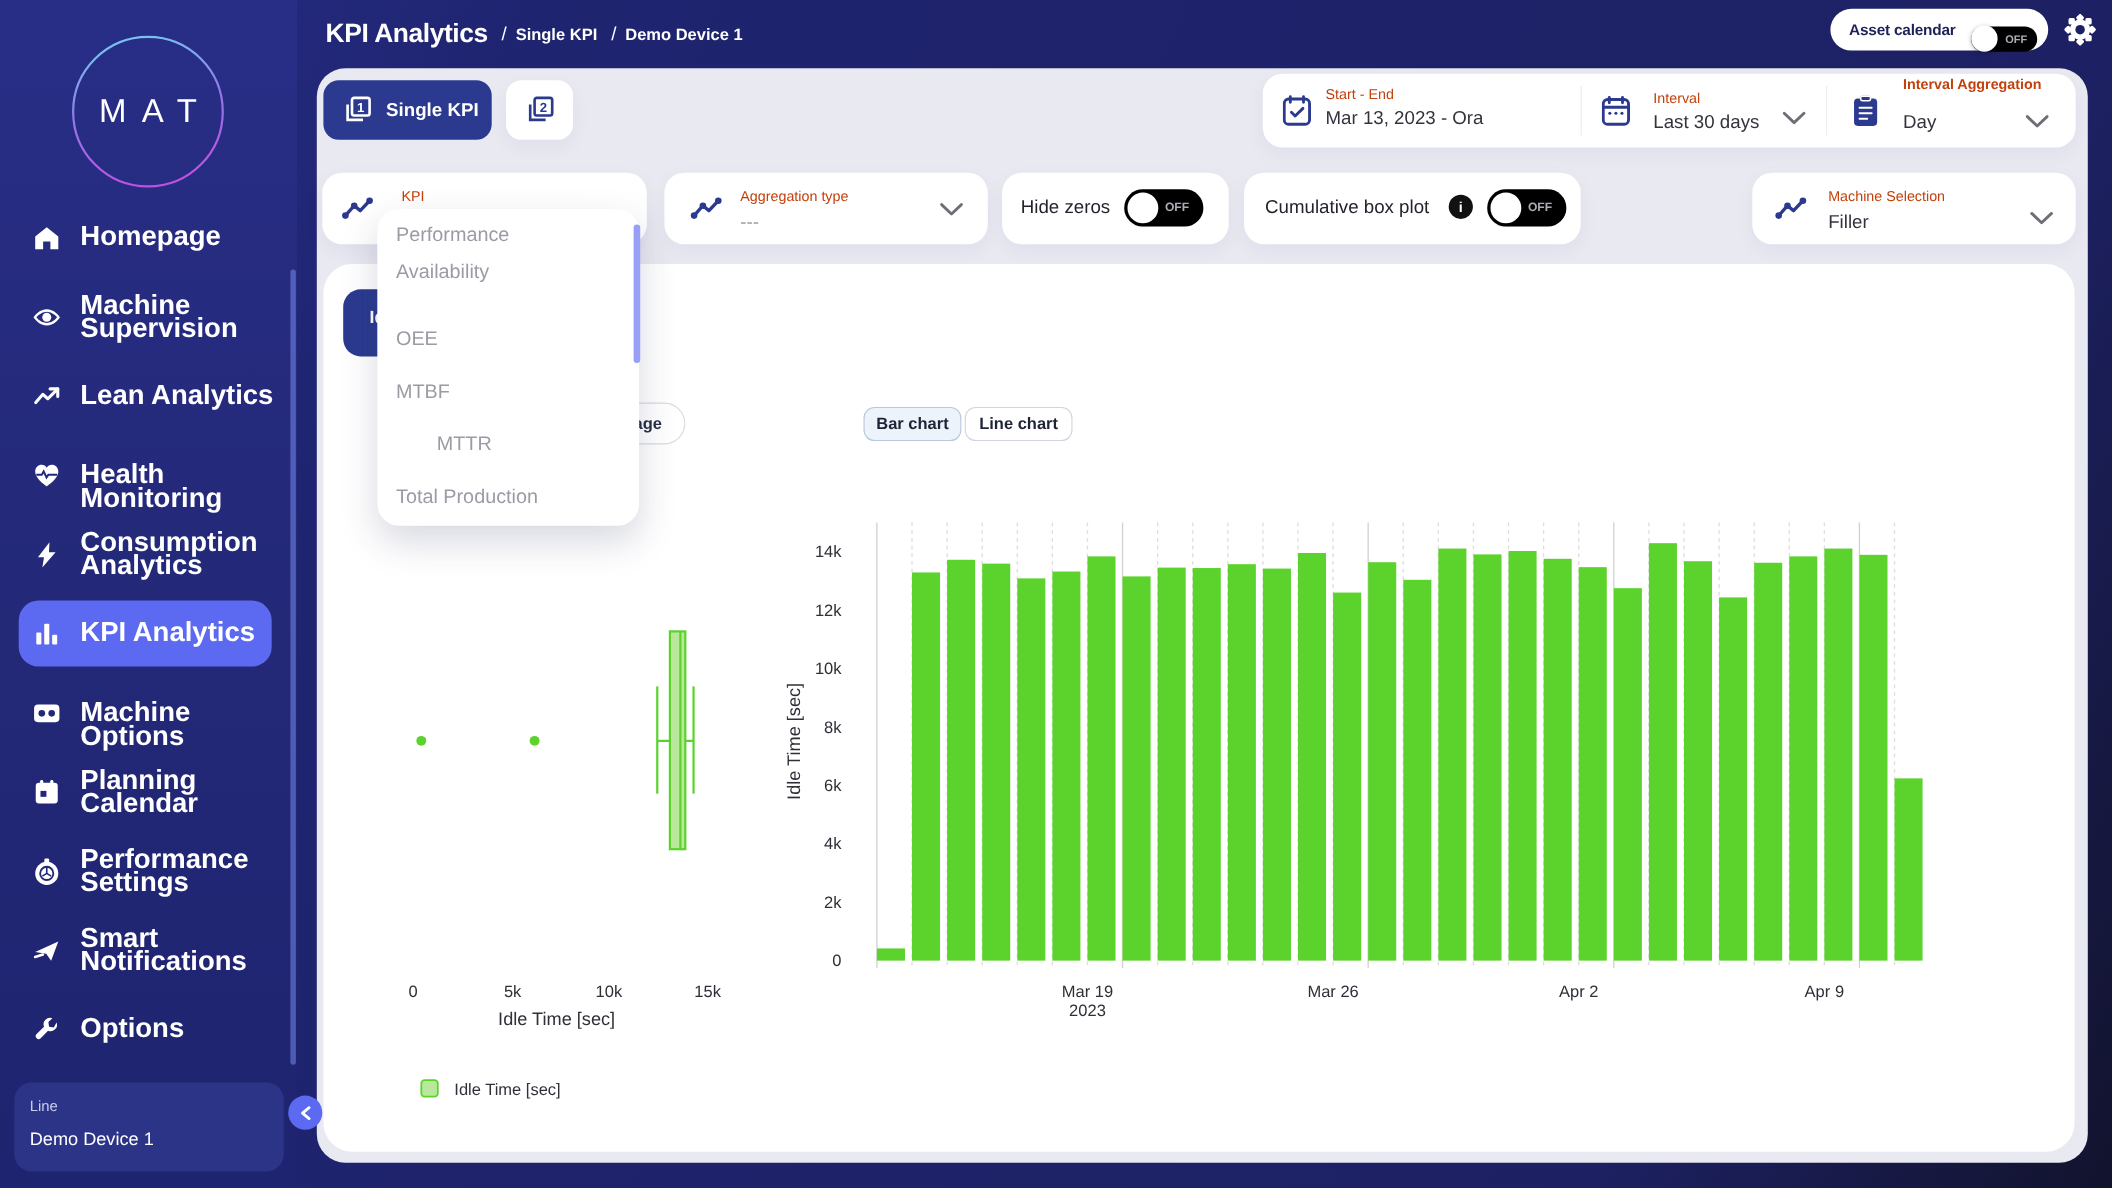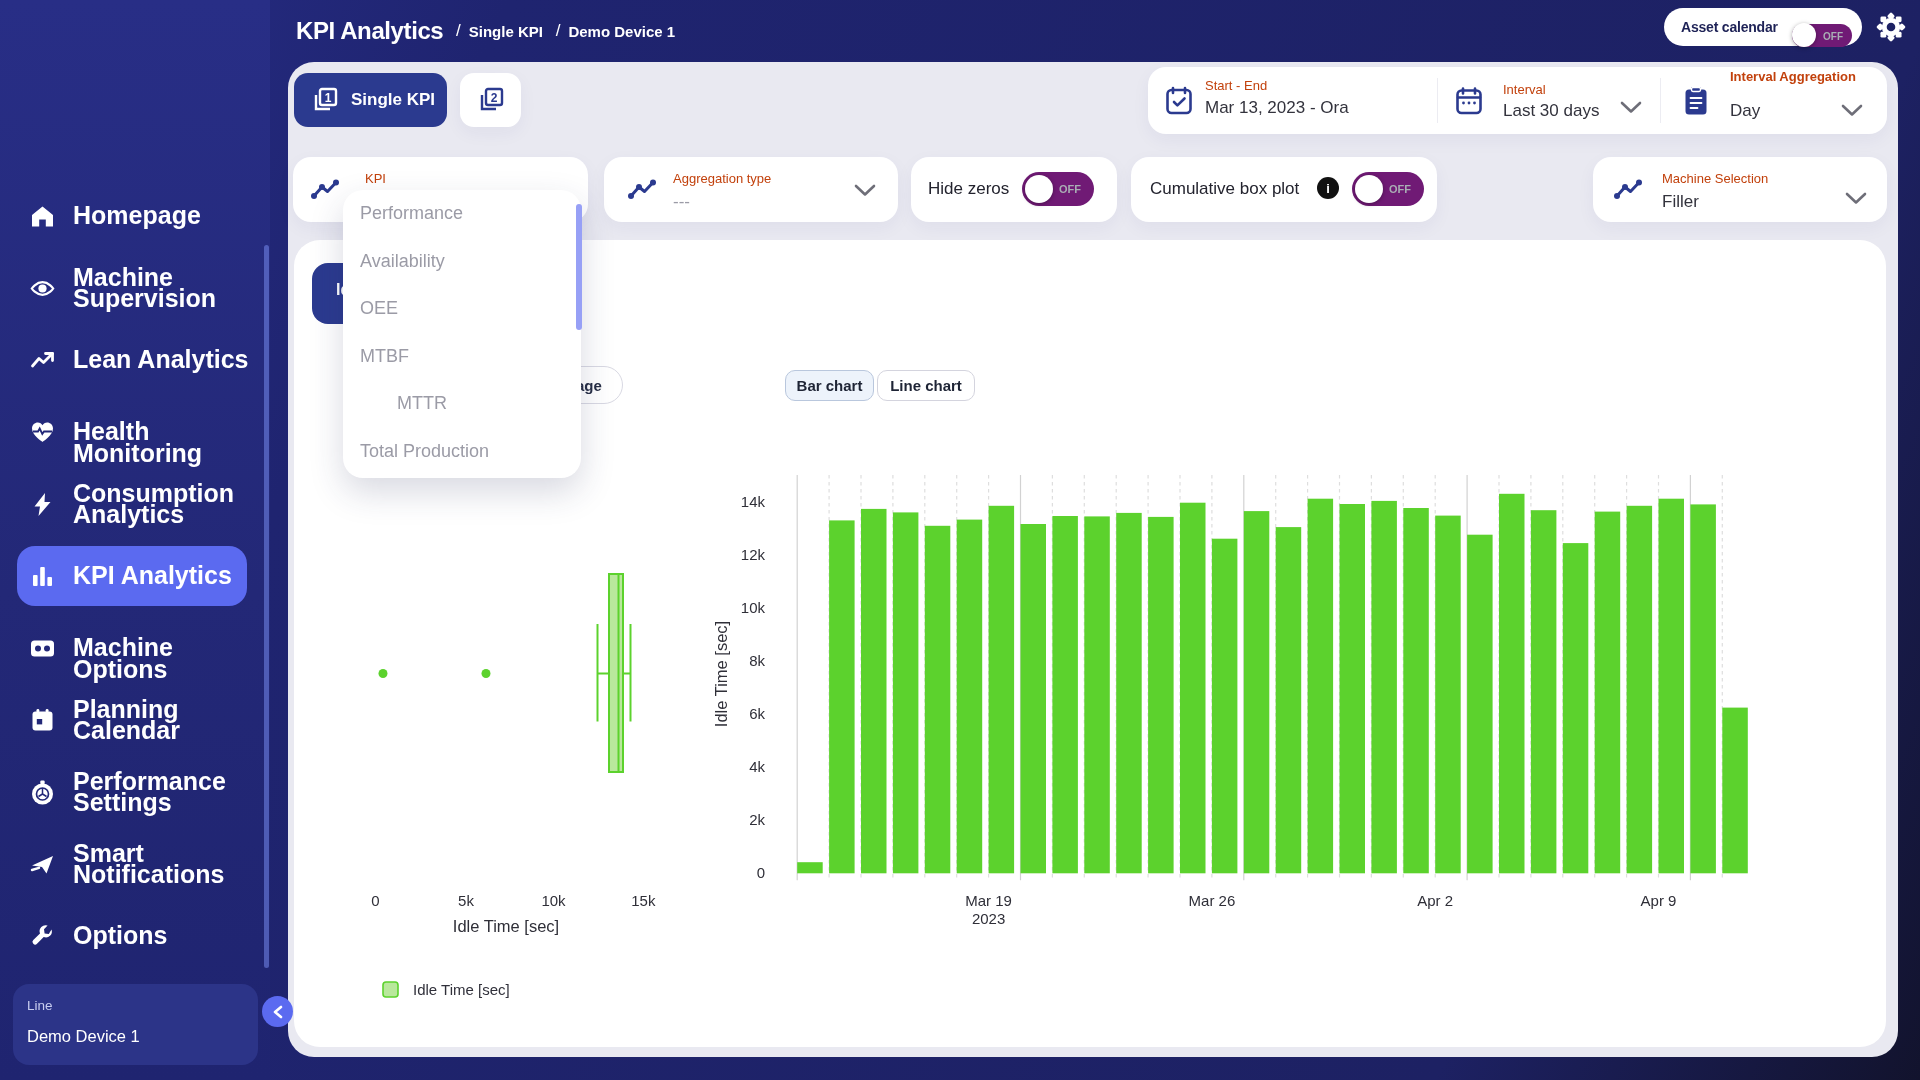--- a/index.html
+++ b/index.html
@@ -26,21 +26,21 @@
 
   
   .crumbs { position:absolute; left:296px; top:0; height:62px; display:flex; align-items:center; color:#fff; }
   .crumb-title { font-size:24px; font-weight:800; letter-spacing:-0.4px; }
   .crumb-sep { font-size:17px; font-weight:400; margin:0 8px; }
   .crumb-sm { font-size:15px; font-weight:700; }
   .asset-pill { position:absolute; left:1664px; top:8px; width:198px; height:38px; background:#fff; border-radius:19px; }
   .asset-tx { position:absolute; left:17px; top:0; height:38px; display:flex; align-items:center; font-size:14px; font-weight:700; color:#1e2256; letter-spacing:-0.2px; }
 
   
-  .tog { position:absolute; border-radius:999px; background:#701a75; }
+  .tog { position:absolute; border-radius:999px; background:#000000; }
   .tog .knob { position:absolute; border-radius:50%; background:#fff; box-shadow:0 1px 4px rgba(0,0,0,0.35); }
   .tog .off { position:absolute; font-weight:700; color:#a9adb4; }
 
   .gear { position:absolute; left:1874px; top:10px; width:34px; height:34px; }
 
   
   .panel { position:absolute; left:288px; top:62px; width:1610px; height:995px; background:#e9e9f1; border-radius:26px; }
 
   .card { position:absolute; background:#fff; border-radius:18px; box-shadow:0 6px 18px rgba(40,45,120,0.05); }
 
@@ -64,20 +64,33 @@
   
   .dropdown { position:absolute; left:343px; top:190px; width:238px; height:288px; background:#fff; border-radius:20px;
               box-shadow:0 14px 34px rgba(40,45,90,0.18); z-index:30; }
   .dd-item { position:absolute; left:17px; font-size:18px; color:#9b9ba6; }
   .dd-scroll { position:absolute; left:233px; top:14px; width:6px; height:126px; background:#97a0f6; border-radius:3px; }
 </style>
 </head>
 <body>
 
 <div class="sidebar">
+  <div class="logo">
+    <svg width="139" height="139" viewBox="0 0 139 139">
+      <defs>
+          <linearGradient id="lg" x1="0.15" y1="0" x2="0.35" y2="1">
+        <stop offset="0" stop-color="#76ccf0"></stop>
+            <stop offset="0.5" stop-color="#9179e8"></stop>
+            <stop offset="1" stop-color="#c050e2"></stop>
+      </linearGradient>
+        </defs>
+      <circle cx="69.5" cy="69.5" r="68" fill="none" stroke="url(#lg)" stroke-width="2"></circle>
+    </svg>
+    <div class="logo-txt">MAT</div>
+  </div>
   <div class="active-pill"></div>
   <div id="nav">
       <div class="nav-item" style="top:0">
         <svg class="nav-ic" style="top:203.5px" viewBox="0 0 25 25">
           <path d="M12.5 2.5 L23 11 v11.5 h-7.2 v-7 h-6.6 v7 H2 V11 Z" fill="#fff"></path>
         </svg>
         <div class="nav-tx" style="top:205.3px">Homepage</div>
       </div>
       <div class="nav-item" style="top:0">
         <svg class="nav-ic" style="top:275.5px" viewBox="0 0 25 25">
@@ -391,19 +404,19 @@
     <text x="172" y="666" font-size="15" fill="#2f2f38" text-anchor="middle">5k</text>
     <text x="259.5" y="666" font-size="15" fill="#2f2f38" text-anchor="middle">10k</text>
     <text x="349.29999999999995" y="666" font-size="15" fill="#2f2f38" text-anchor="middle">15k</text>
     <text x="212" y="692" font-size="16.5" fill="#2f2f38" text-anchor="middle">Idle Time [sec]</text>
     <rect x="89" y="742" width="15" height="15" rx="3" fill="#b9e89c" stroke="#5cd22d" stroke-width="1.6"></rect>
     <text x="119" y="755" font-size="15" fill="#30303a">Idle Time [sec]</text>
   </svg>
 
 <div class="dropdown">
   <div class="dd-item" style="top:13px;">Performance</div>
-  <div class="dd-item" style="top:61px;">Availability</div>
+  <div class="dd-item" style="top:47px;">Availability</div>
   <div class="dd-item" style="top:108px;">OEE</div>
   <div class="dd-item" style="top:156px;">MTBF</div>
   <div class="dd-item" style="top:203px;margin-left:37px;">MTTR</div>
   <div class="dd-item" style="top:251px;">Total Production</div>
   <div class="dd-scroll"></div>
 </div>
 
 </body></html>

